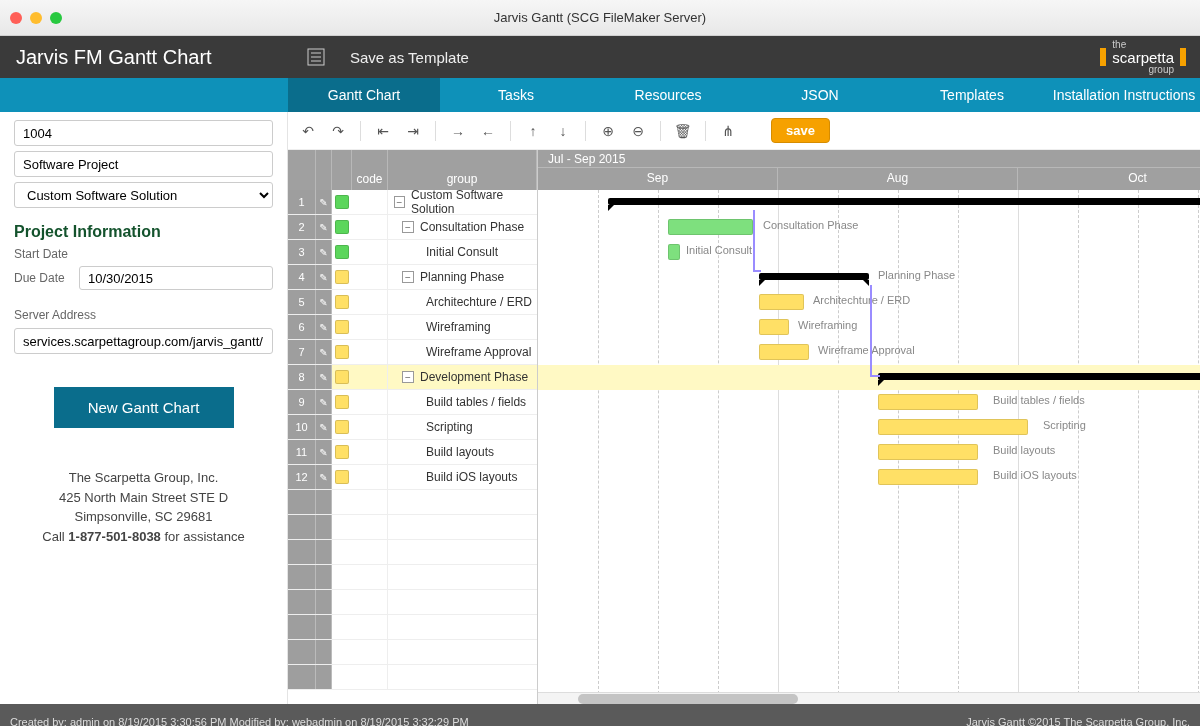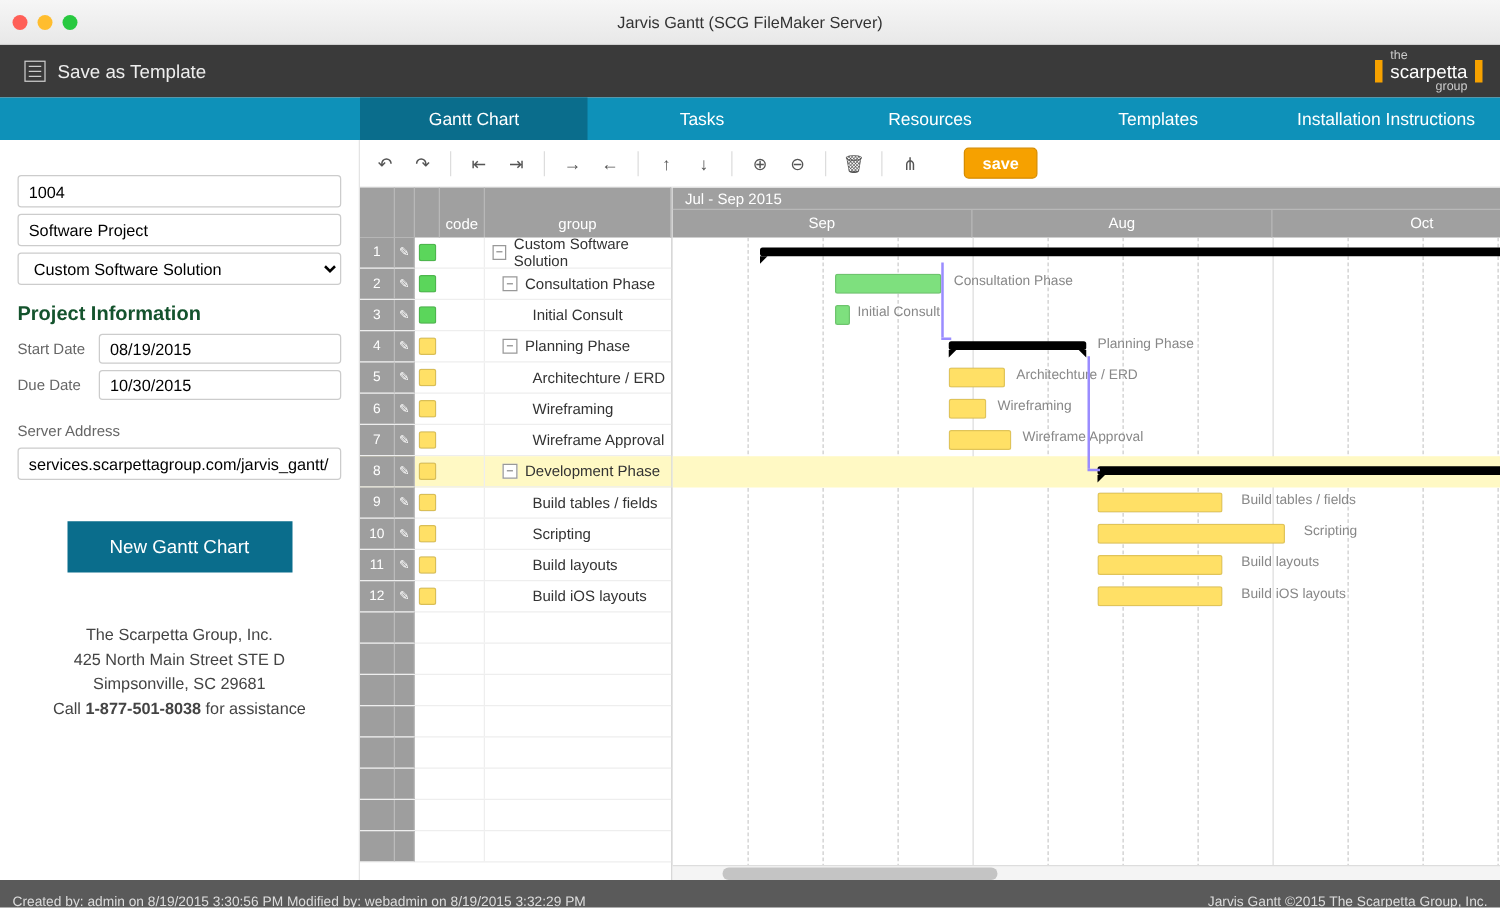--- a/index.html
+++ b/index.html
@@ -8,38 +8,38 @@
 
 .mac-chrome { height: 36px; background: linear-gradient(#f6f6f6,#e8e8e8); display:flex; align-items:center; position:relative; border-bottom:1px solid #d0d0d0; }
 .mac-dots { display:flex; gap:8px; padding-left:10px; }
 .mac-dot { width:12px; height:12px; border-radius:50%; }
 .dot-red{background:#ff5f57;} .dot-yellow{background:#ffbd2e;} .dot-green{background:#28c940;}
 .mac-title { position:absolute; left:0; right:0; text-align:center; font-size:13px; color:#333; }
 
 
 .topbar { height: 42px; background:#3a3a3a; display:flex; align-items:center; color:#fff; }
 .app-title { font-size:20px; font-weight:300; padding-left:16px; width:288px; }
-.save-tpl { display:flex; align-items:center; gap:8px; margin-left:18px; font-size:15px; color:#eee; cursor:pointer;}
+.save-tpl { display:flex; align-items:center; gap:24px; margin-left:18px; font-size:15px; color:#eee; cursor:pointer;}
 .save-tpl .icon-box { width:20px; height:20px; display:flex; align-items:center; justify-content:center; }
 .logo-area { margin-left:auto; padding-right:14px; display:flex; align-items:center; gap:6px; }
 .logo-mark { width:6px; height:18px; background:#f6a100; }
 .logo-text { font-size:11px; line-height:1; text-align:left; }
 .logo-text .l1{font-size:10px; color:#ccc;} .logo-text .l2{font-size:15px; color:#fff; font-weight:400;} .logo-text .l3{font-size:10px; color:#ccc;}
 
 
 .tabbar { height:34px; background:#0e91b9; display:flex; }
 .tabbar .spacer-left{ width:288px; }
 .tab { flex:1; display:flex; align-items:center; justify-content:center; color:#fff; font-size:14px; cursor:pointer; }
 .tab.active { background:#0a6d8c; }
 
 
 .main { display:flex; height: calc(726px - 22px - 42px - 34px - 20px - 16px); }
 
 
-.sidebar { width:288px; padding:28px 14px; border-right:1px solid #e4e4e4; }
+.sidebar { width:288px; padding:8px 14px; border-right:1px solid #e4e4e4; }
 .sidebar input.field, .sidebar select.field { width:100%; height:26px; border:1px solid #ccc; border-radius:3px; padding:0 8px; font-size:13px; margin-bottom:5px; background:#fff; }
 .proj-info-title { color:#14532d; font-size:16px; margin:10px 0 6px; font-weight:600;}
 .form-row { display:flex; align-items:center; gap:10px; margin-bottom:5px; }
 .form-row label { width:90px; font-size:12px; color:#666; }
 .form-row input { flex:1; height:24px; border:1px solid #ccc; border-radius:3px; padding:0 8px; font-size:13px; }
 .server-label { font-size:12px; color:#666; margin-top:18px; margin-bottom:6px; display:block;}
 .new-gantt-btn { display:block; margin:28px auto 0; background:#0a6d8c; color:#fff; border:none; padding:12px 22px; font-size:15px; cursor:pointer; width:180px; }
 .company-block { text-align:center; font-size:13px; color:#444; margin-top:40px; line-height:1.5; }
 .company-block .phone { font-weight:bold; }
 
@@ -104,20 +104,21 @@
 <div class="mac-chrome">
   <div class="mac-dots">
     <div class="mac-dot dot-red"></div>
     <div class="mac-dot dot-yellow"></div>
     <div class="mac-dot dot-green"></div>
   </div>
   <div class="mac-title">Jarvis Gantt (SCG FileMaker Server)</div>
 </div>
 
 <div class="topbar">
+  <div class="app-title">Jarvis FM Gantt Chart</div>
   <div class="save-tpl">
     <span class="icon-box">
       <svg width="18" height="18" viewBox="0 0 18 18">
           <rect x="1" y="1" width="16" height="16" fill="none" stroke="#ccc"></rect>
           <line x1="4" y1="5" x2="14" y2="5" stroke="#ccc"></line>
           <line x1="4" y1="9" x2="14" y2="9" stroke="#ccc"></line>
           <line x1="4" y1="13" x2="14" y2="13" stroke="#ccc"></line>
         </svg>
     </span>
     <span>Save as Template</span>
@@ -132,37 +133,37 @@
     <div class="logo-mark"></div>
   </div>
 </div>
 
 <div class="tabbar">
   <div class="spacer-left"></div>
   <div id="tabs-container" style="display:flex;flex:1;">
       <div class="tab active">Gantt Chart</div>
       <div class="tab">Tasks</div>
       <div class="tab">Resources</div>
+      <div class="tab">JSON</div>
       <div class="tab">Templates</div>
       <div class="tab">Installation Instructions</div>
     </div>
 </div>
 
 <div class="main">
 
   <div class="sidebar">
     <input class="field" value="1004" style="">
     <input class="field" value="Software Project" style="">
     <select class="field">
       <option>Custom Software Solution</option>
     </select>
     <div class="proj-info-title">Project Information</div>
     <div class="form-row">
       <label>Start Date</label>
-      <input value="08/19/2015" style="">
     </div>
     <div class="form-row">
       <label>Due Date</label>
       <input value="10/30/2015" style="">
     </div>
     <label class="server-label">Server Address</label>
     <input class="field" value="services.scarpettagroup.com/jarvis_gantt/" style="">
     <button class="new-gantt-btn">New Gantt Chart</button>
     <div class="company-block">
       <div>The Scarpetta Group, Inc.</div>

